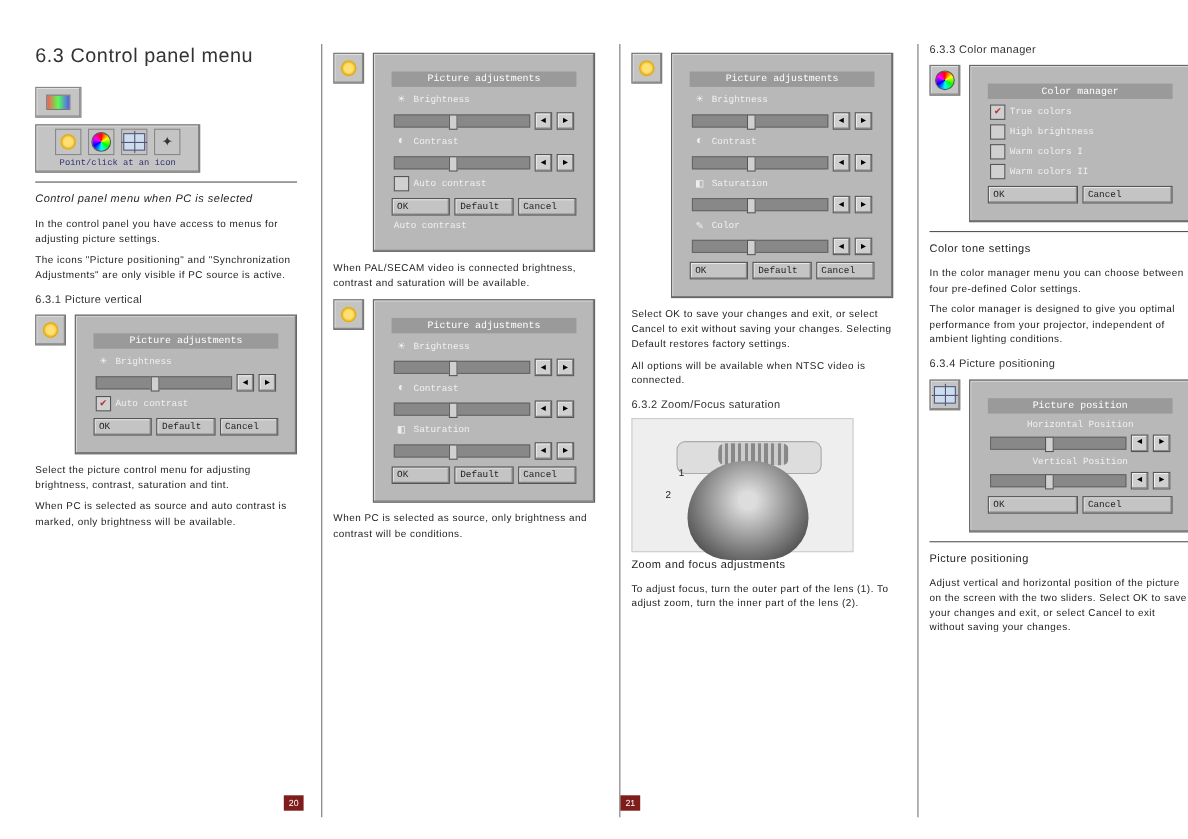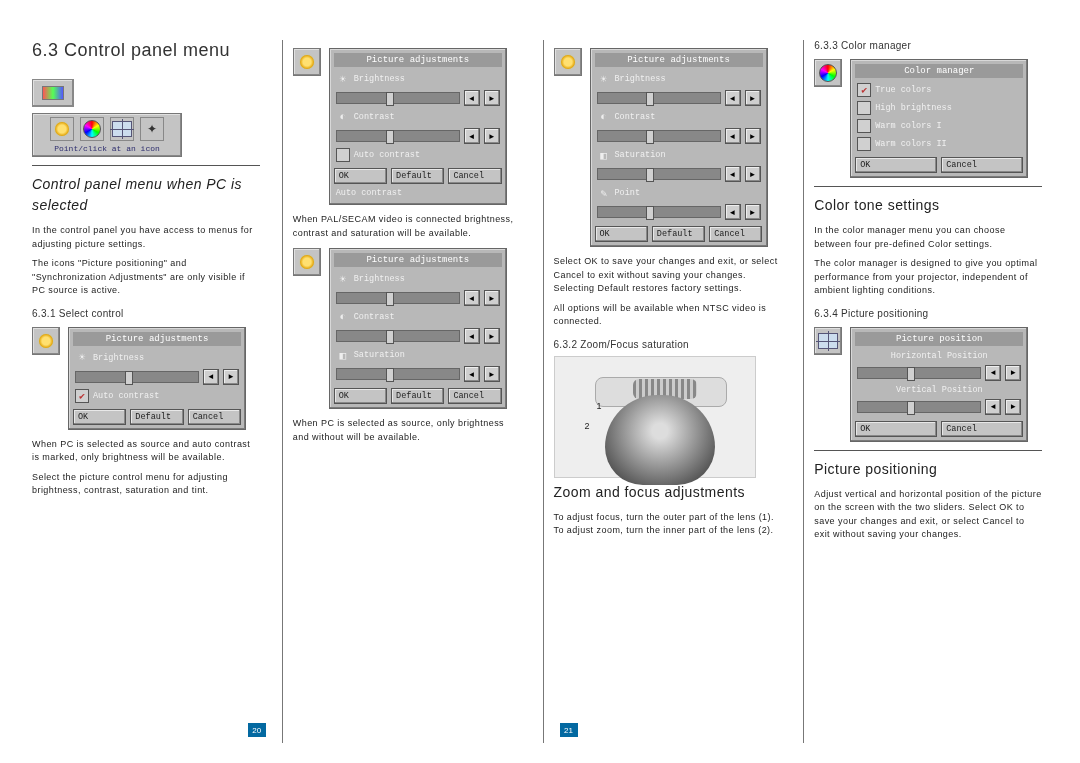--- a/index.html
+++ b/index.html
@@ -50,21 +50,21 @@
   }
   p {
     font-size: 9px;
     line-height: 1.5;
     margin: 6px 0;
     letter-spacing: 0.45px;
     color: #222;
   }
   .caption {
     font-style: italic;
-    font-size: 14px;
+    font-size: 10px;
     margin: 4px 0 8px;
   }
   hr.sep {
     border: none;
     border-top: 1px solid #555;
     margin: 8px 0;
   }
   
   .fig {
     display: flex;
@@ -106,21 +106,21 @@
   .iconlabel {
     margin-top: 3px;
     font-size: 8px;
     color: #2e2e6e;
     font-family: "Courier New", monospace;
     letter-spacing: 0;
   }
   .dialog {
     background: #b8b8b8;
     border: 1px solid #666;
-    padding: 4px;
+    padding: 16px;
     box-shadow: inset -1px -1px 0 #7a7a7a, inset 1px 1px 0 #d8d8d8;
     font-family: "Courier New", monospace;
     font-size: 9px;
     color: #ffffff;
     width: 168px;
   }
   .dialog .title {
     background: #9a9a9a;
     text-align: center;
     padding: 2px 4px;
@@ -264,31 +264,31 @@
     border-radius: 6px;
   }
   .lens-label {
     position: absolute;
     font-size: 9px;
     color: #222;
   }
   .pagenum {
     position: absolute;
     bottom: 6px;
-    background: #0369a1;
+    background: #7f1d1d;
     color: #fff;
     font-size: 8px;
     width: 18px;
     height: 14px;
     display: flex;
     align-items: center;
     justify-content: center;
   }
   .pagenum.left  { right: 0; }
-  .pagenum.right { left: 16px; }
+  .pagenum.right { left: 0; }
   .plain-iconbox {
     background: #c4c4c4;
     border: 1px solid #888;
     width: 40px; height: 26px;
     display:flex;align-items:center;justify-content:center;
     box-shadow: inset -1px -1px 0 #888, inset 1px 1px 0 #e0e0e0;
     margin-bottom:6px;
   }
 </style>
 </head>
@@ -318,21 +318,21 @@
           <div class="miniicon">✦</div>
         </div>
         <div class="iconlabel">Point/click at an icon</div>
       </div>
 
       <hr class="sep">
       <p class="caption">Control panel menu when PC is selected</p>
       <p>In the control panel you have access to menus for adjusting picture settings.</p>
       <p>The icons "Picture positioning" and "Synchronization Adjustments" are only visible if PC source is active.</p>
 
-      <h2>6.3.1 Select control</h2>
+      <h2>6.3.1 Picture vertical</h2>
 
       <div class="fig">
         <div class="iconblock">
             <span class="sunicon"></span>
           </div>
         <div class="dialog">
           <div class="title">Picture adjustments</div>
           <div class="row">
               <span class="rowicon">☀</span>
               <span class="rowlabel">Brightness</span>
@@ -347,22 +347,22 @@
               <span class="rowlabel">Auto contrast</span>
             </div>
           <div class="btnrow">
             <div class="dbtn">OK</div>
             <div class="dbtn">Default</div>
             <div class="dbtn">Cancel</div>
           </div>
         </div>
       </div>
 
+      <p>Select the picture control menu for adjusting brightness, contrast, saturation and tint.</p>
       <p>When PC is selected as source and auto contrast is marked, only brightness will be available.</p>
-      <p>Select the picture control menu for adjusting brightness, contrast, saturation and tint.</p>
 
       <div class="pagenum left">20</div>
     </div>
 
     <div class="col">
       <div class="fig">
         <div class="iconblock">
             <span class="sunicon"></span>
           </div>
         <div class="dialog">
@@ -436,21 +436,21 @@
               <span class="arrowbtn">►</span>
             </div>
           <div class="btnrow">
             <div class="dbtn">OK</div>
             <div class="dbtn">Default</div>
             <div class="dbtn">Cancel</div>
           </div>
         </div>
       </div>
 
-      <p>When PC is selected as source, only brightness and without will be available.</p>
+      <p>When PC is selected as source, only brightness and contrast will be conditions.</p>
     </div>
 
     <div class="col">
       <div class="fig">
         <div class="iconblock">
             <span class="sunicon"></span>
           </div>
         <div class="dialog">
           <div class="title">Picture adjustments</div>
           <div class="row">
@@ -475,21 +475,21 @@
               <span class="rowicon">◧</span>
               <span class="rowlabel">Saturation</span>
             </div>
           <div class="row">
               <span class="slider"></span>
               <span class="arrowbtn">◄</span>
               <span class="arrowbtn">►</span>
             </div>
           <div class="row">
               <span class="rowicon">✎</span>
-              <span class="rowlabel">Point</span>
+              <span class="rowlabel">Color</span>
             </div>
           <div class="row">
               <span class="slider"></span>
               <span class="arrowbtn">◄</span>
               <span class="arrowbtn">►</span>
             </div>
           <div class="btnrow">
             <div class="dbtn">OK</div>
             <div class="dbtn">Default</div>
             <div class="dbtn">Cancel</div>

